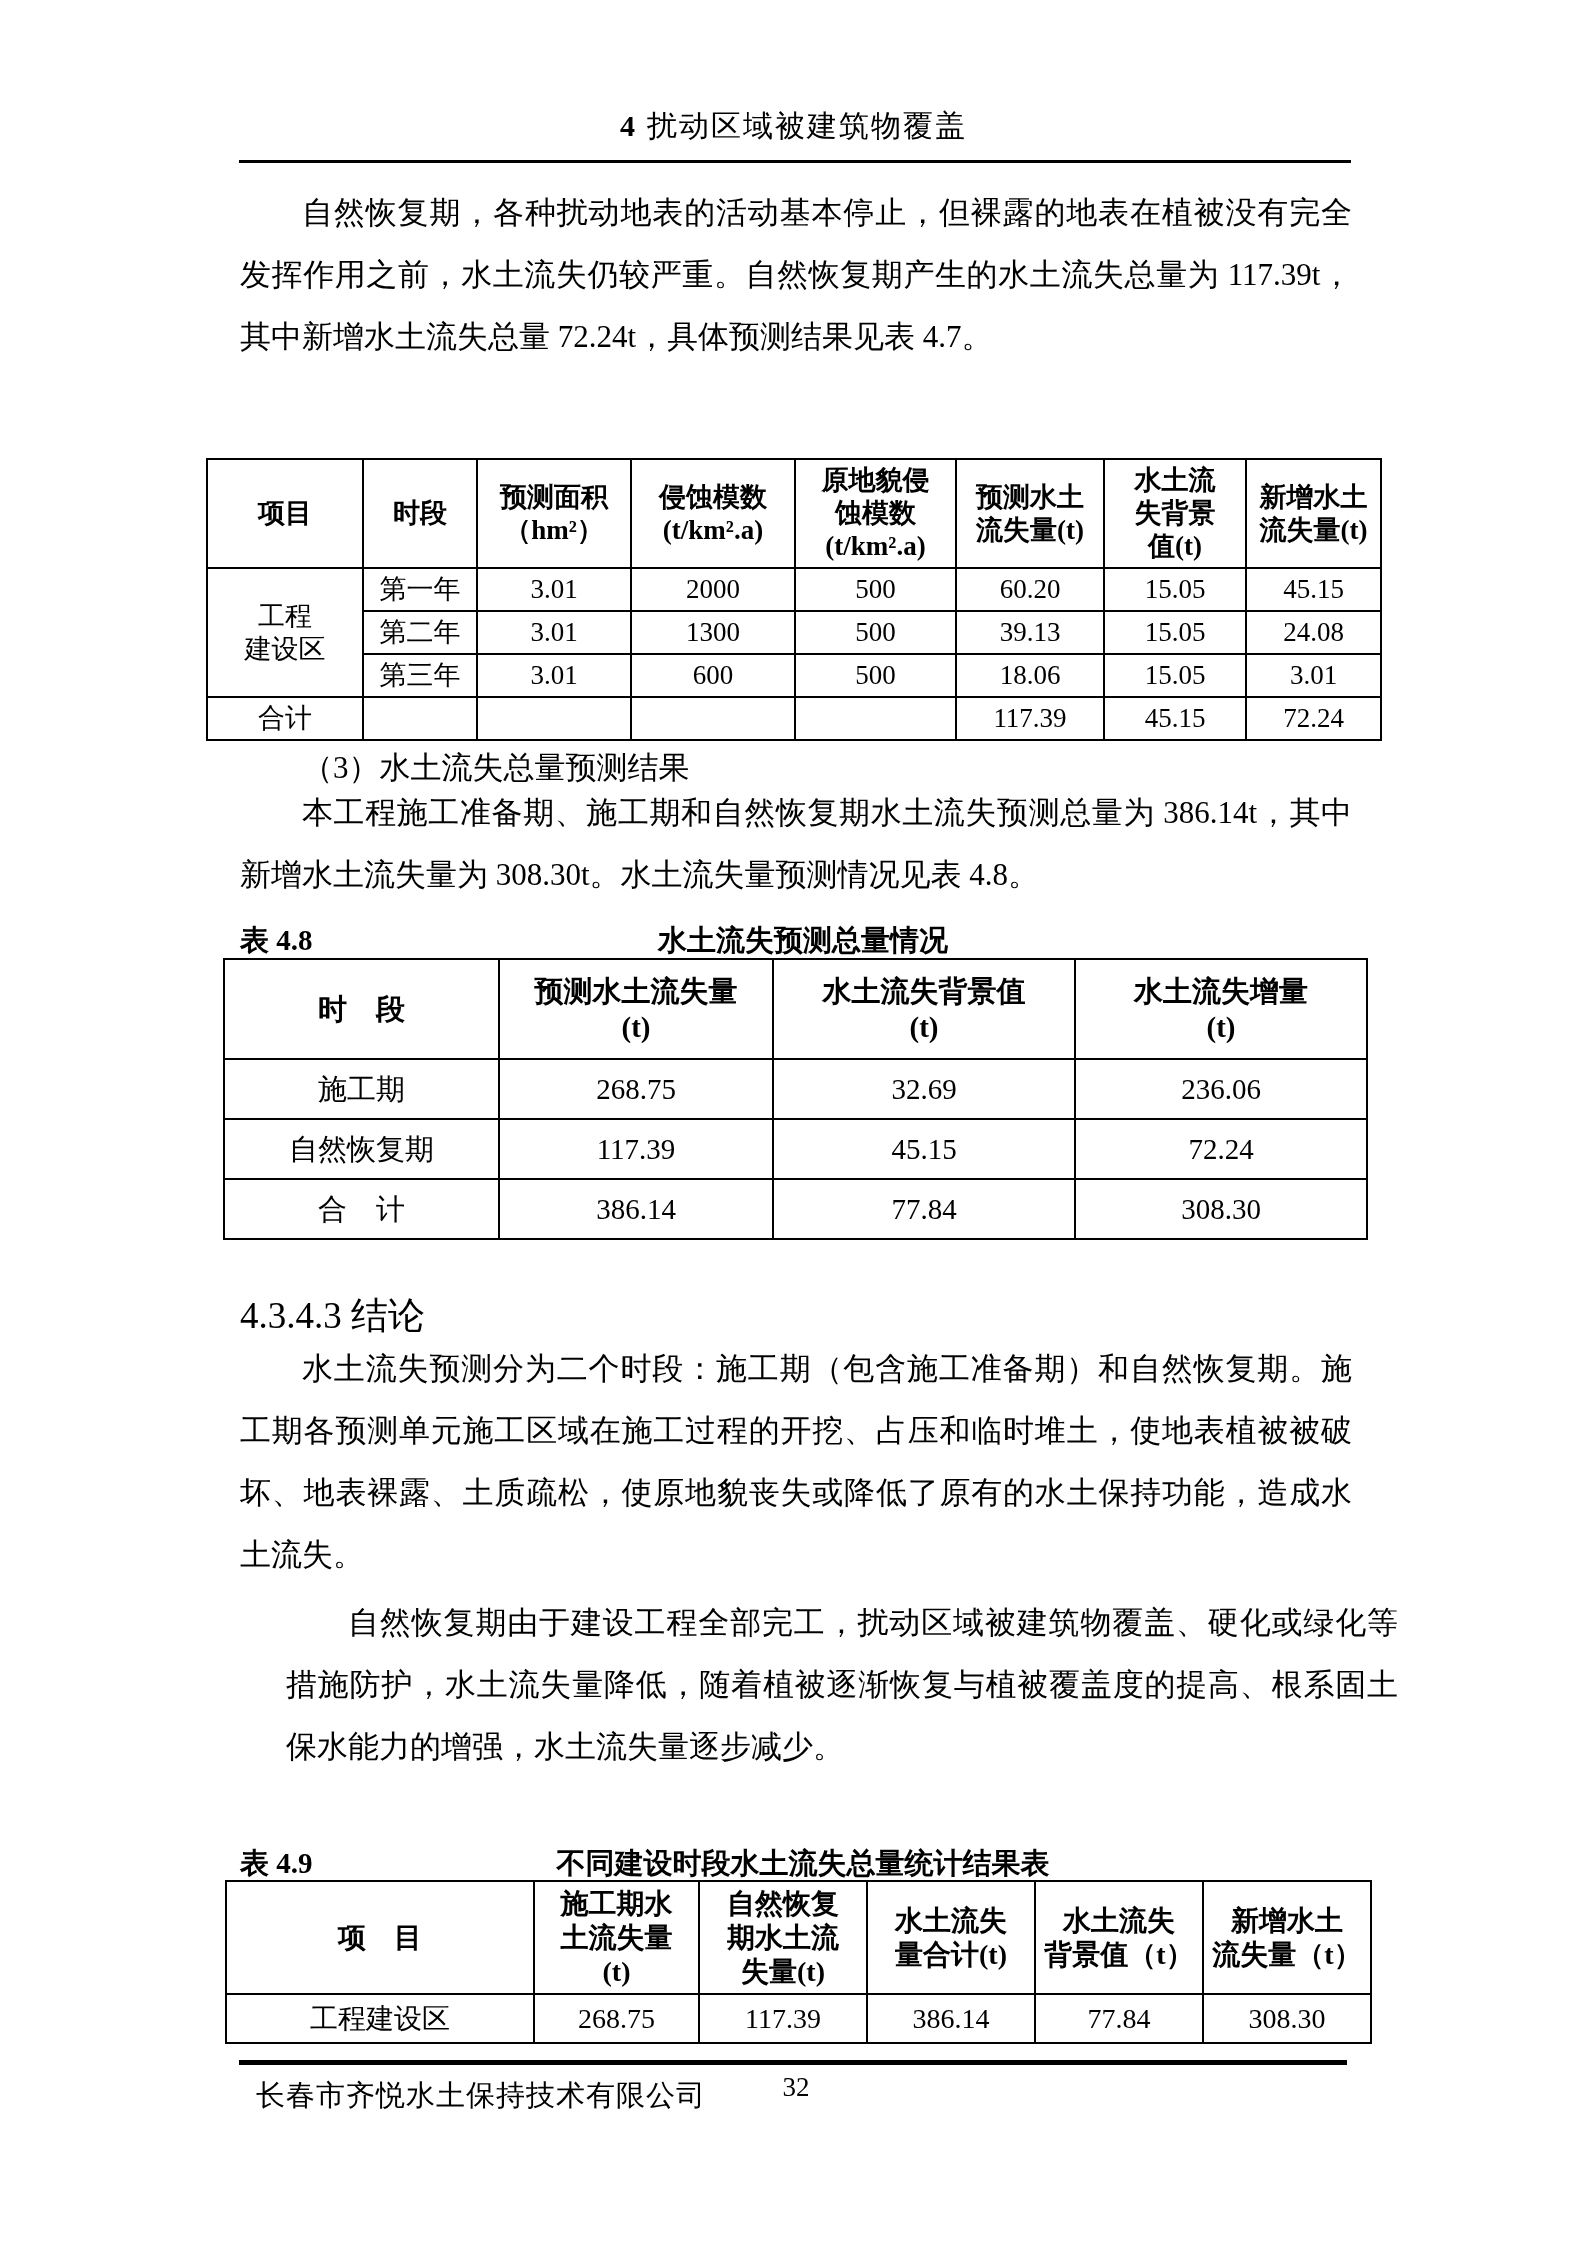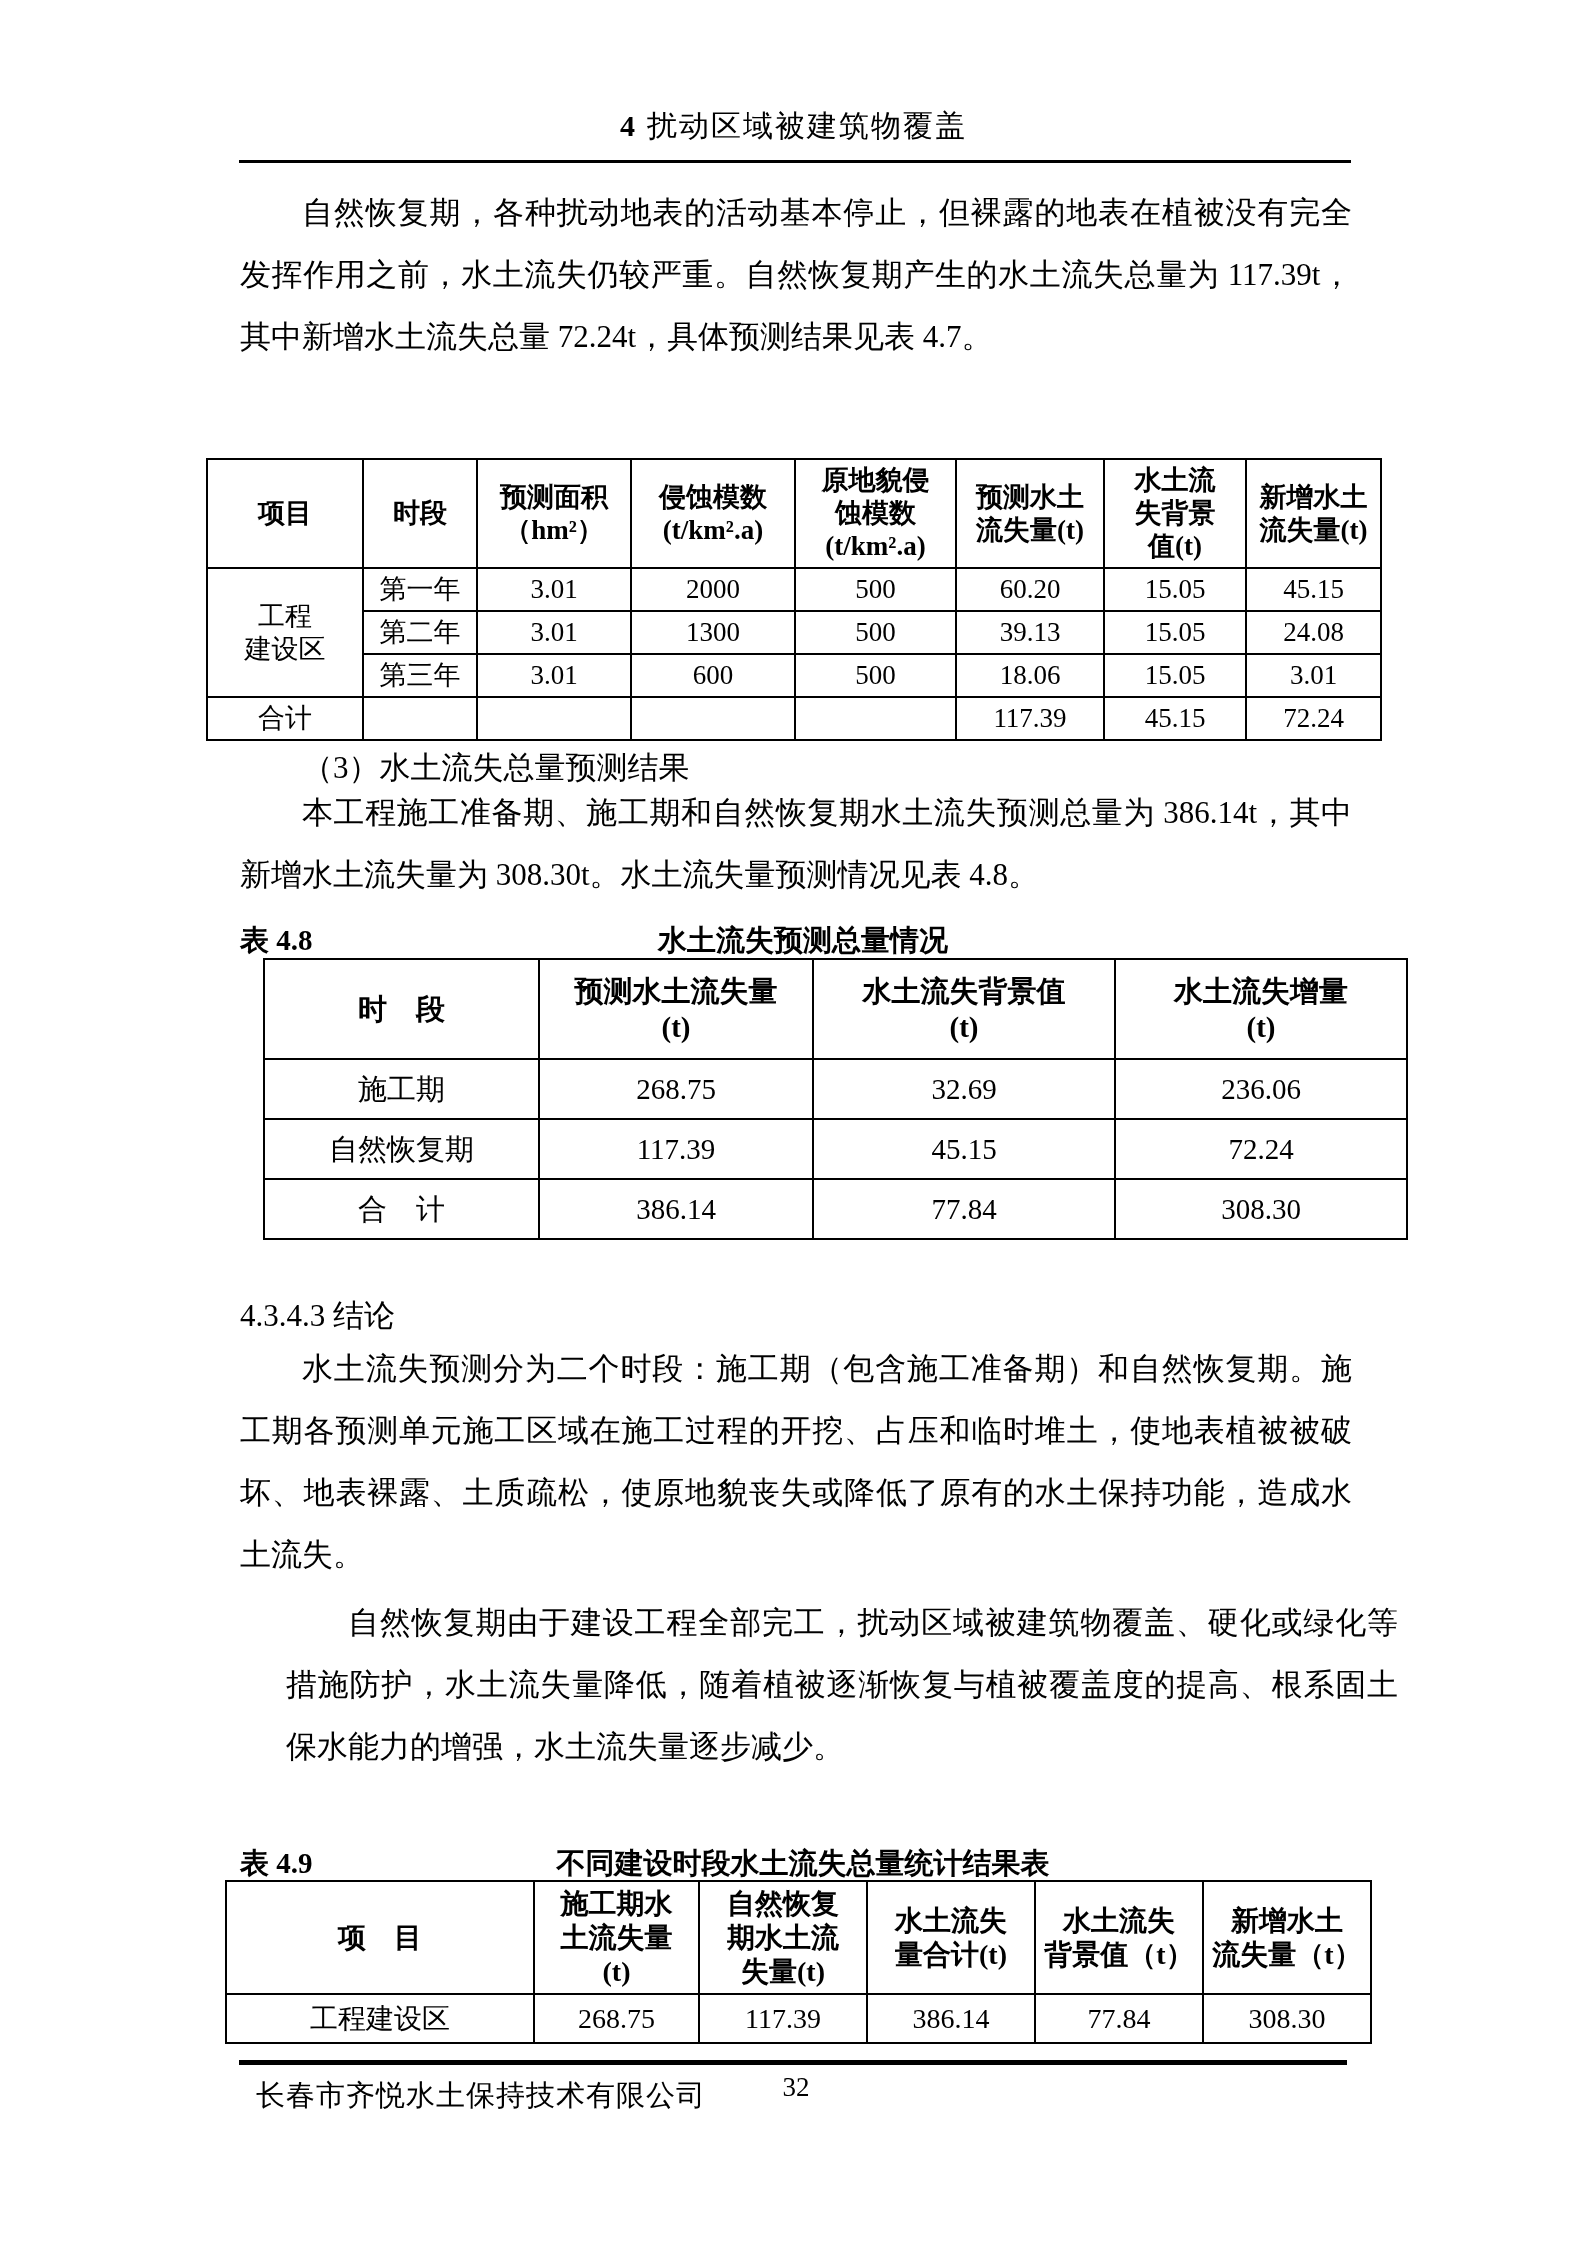--- a/index.html
+++ b/index.html
@@ -20,21 +20,21 @@
   .doc-header .num { font-weight:bold; margin-right:10px; }
   .header-rule { top:160px; left:239px; width:1112px; height:3px; background:#000; }
 
   
   .para {
     left:240px; width:1112px;
     font-size:31px; line-height:62px;
     text-align:justify;
     text-indent:2em;
   }
-  .heading { left:240px; width:1112px; font-size:31px; line-height:40px; }
+  .heading { left:240px; width:1112px; font-size:37px; line-height:40px; }
 
   
   .caption { left:240px; width:1126px; height:38px; font-size:29px; font-weight:bold; }
   .caption .cap-label { position:absolute; left:0; top:0; }
   .caption .cap-title { position:absolute; left:0; top:0; width:100%; text-align:center; }
 
   
   table { border-collapse:collapse; table-layout:fixed; }
   td {
     border:2px solid #000;
@@ -147,21 +147,21 @@
   </table>
 
   <div class="abs para" style="top:737px;">（3）水土流失总量预测结果</div>
   <div class="abs para" style="top:782px;">本工程施工准备期、施工期和自然恢复期水土流失预测总量为 386.14t，其中新增水土流失量为 308.30t。水土流失量预测情况见表 4.8。</div>
 
   <div class="abs caption" style="top:921px;">
     <span class="cap-label">表 4.8</span>
     <span class="cap-title">水土流失预测总量情况</span>
   </div>
 
-  <table class="abs t48" style="top:958px; left:223px; width:1143px;margin-left:40px;">
+  <table class="abs t48" style="top:958px; left:223px; width:1143px;">
     <colgroup>
       <col style="width:275px">
         <col style="width:274px">
         <col style="width:302px">
         <col style="width:292px">
     </colgroup>
     <tbody>
       <tr class="hdr">
         <td>时　段</td>
         <td>预测水土流失量

